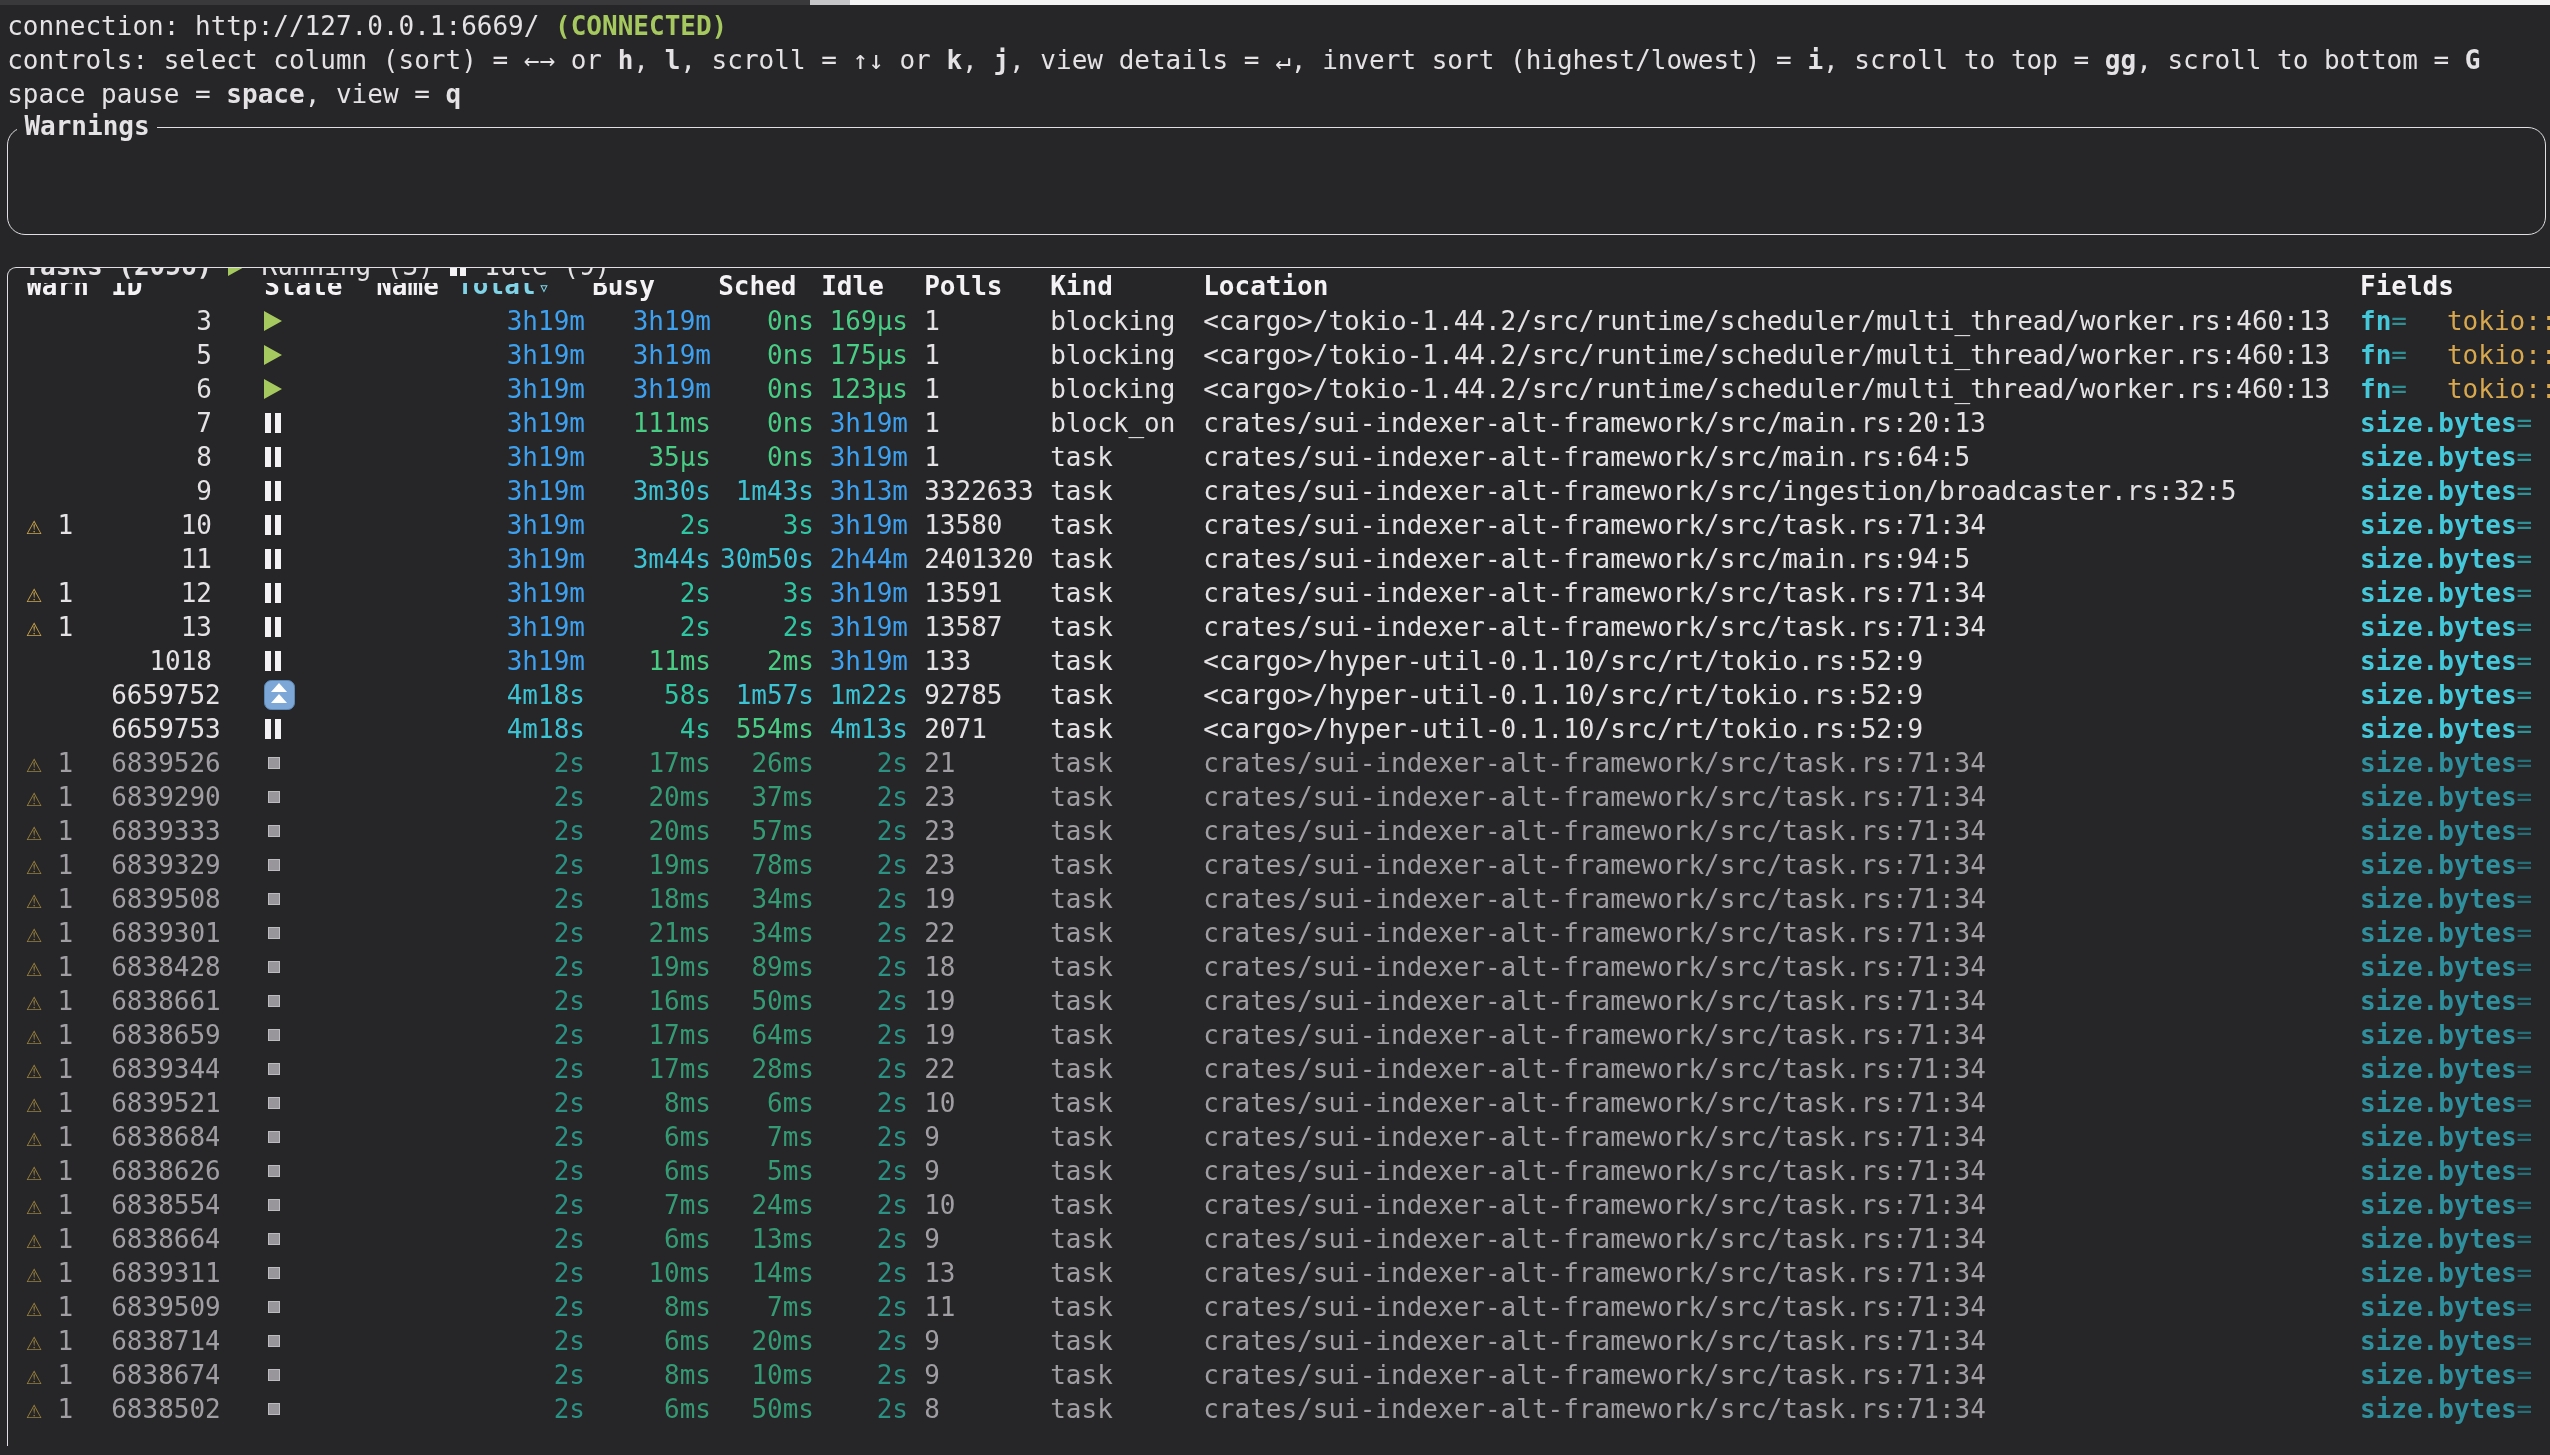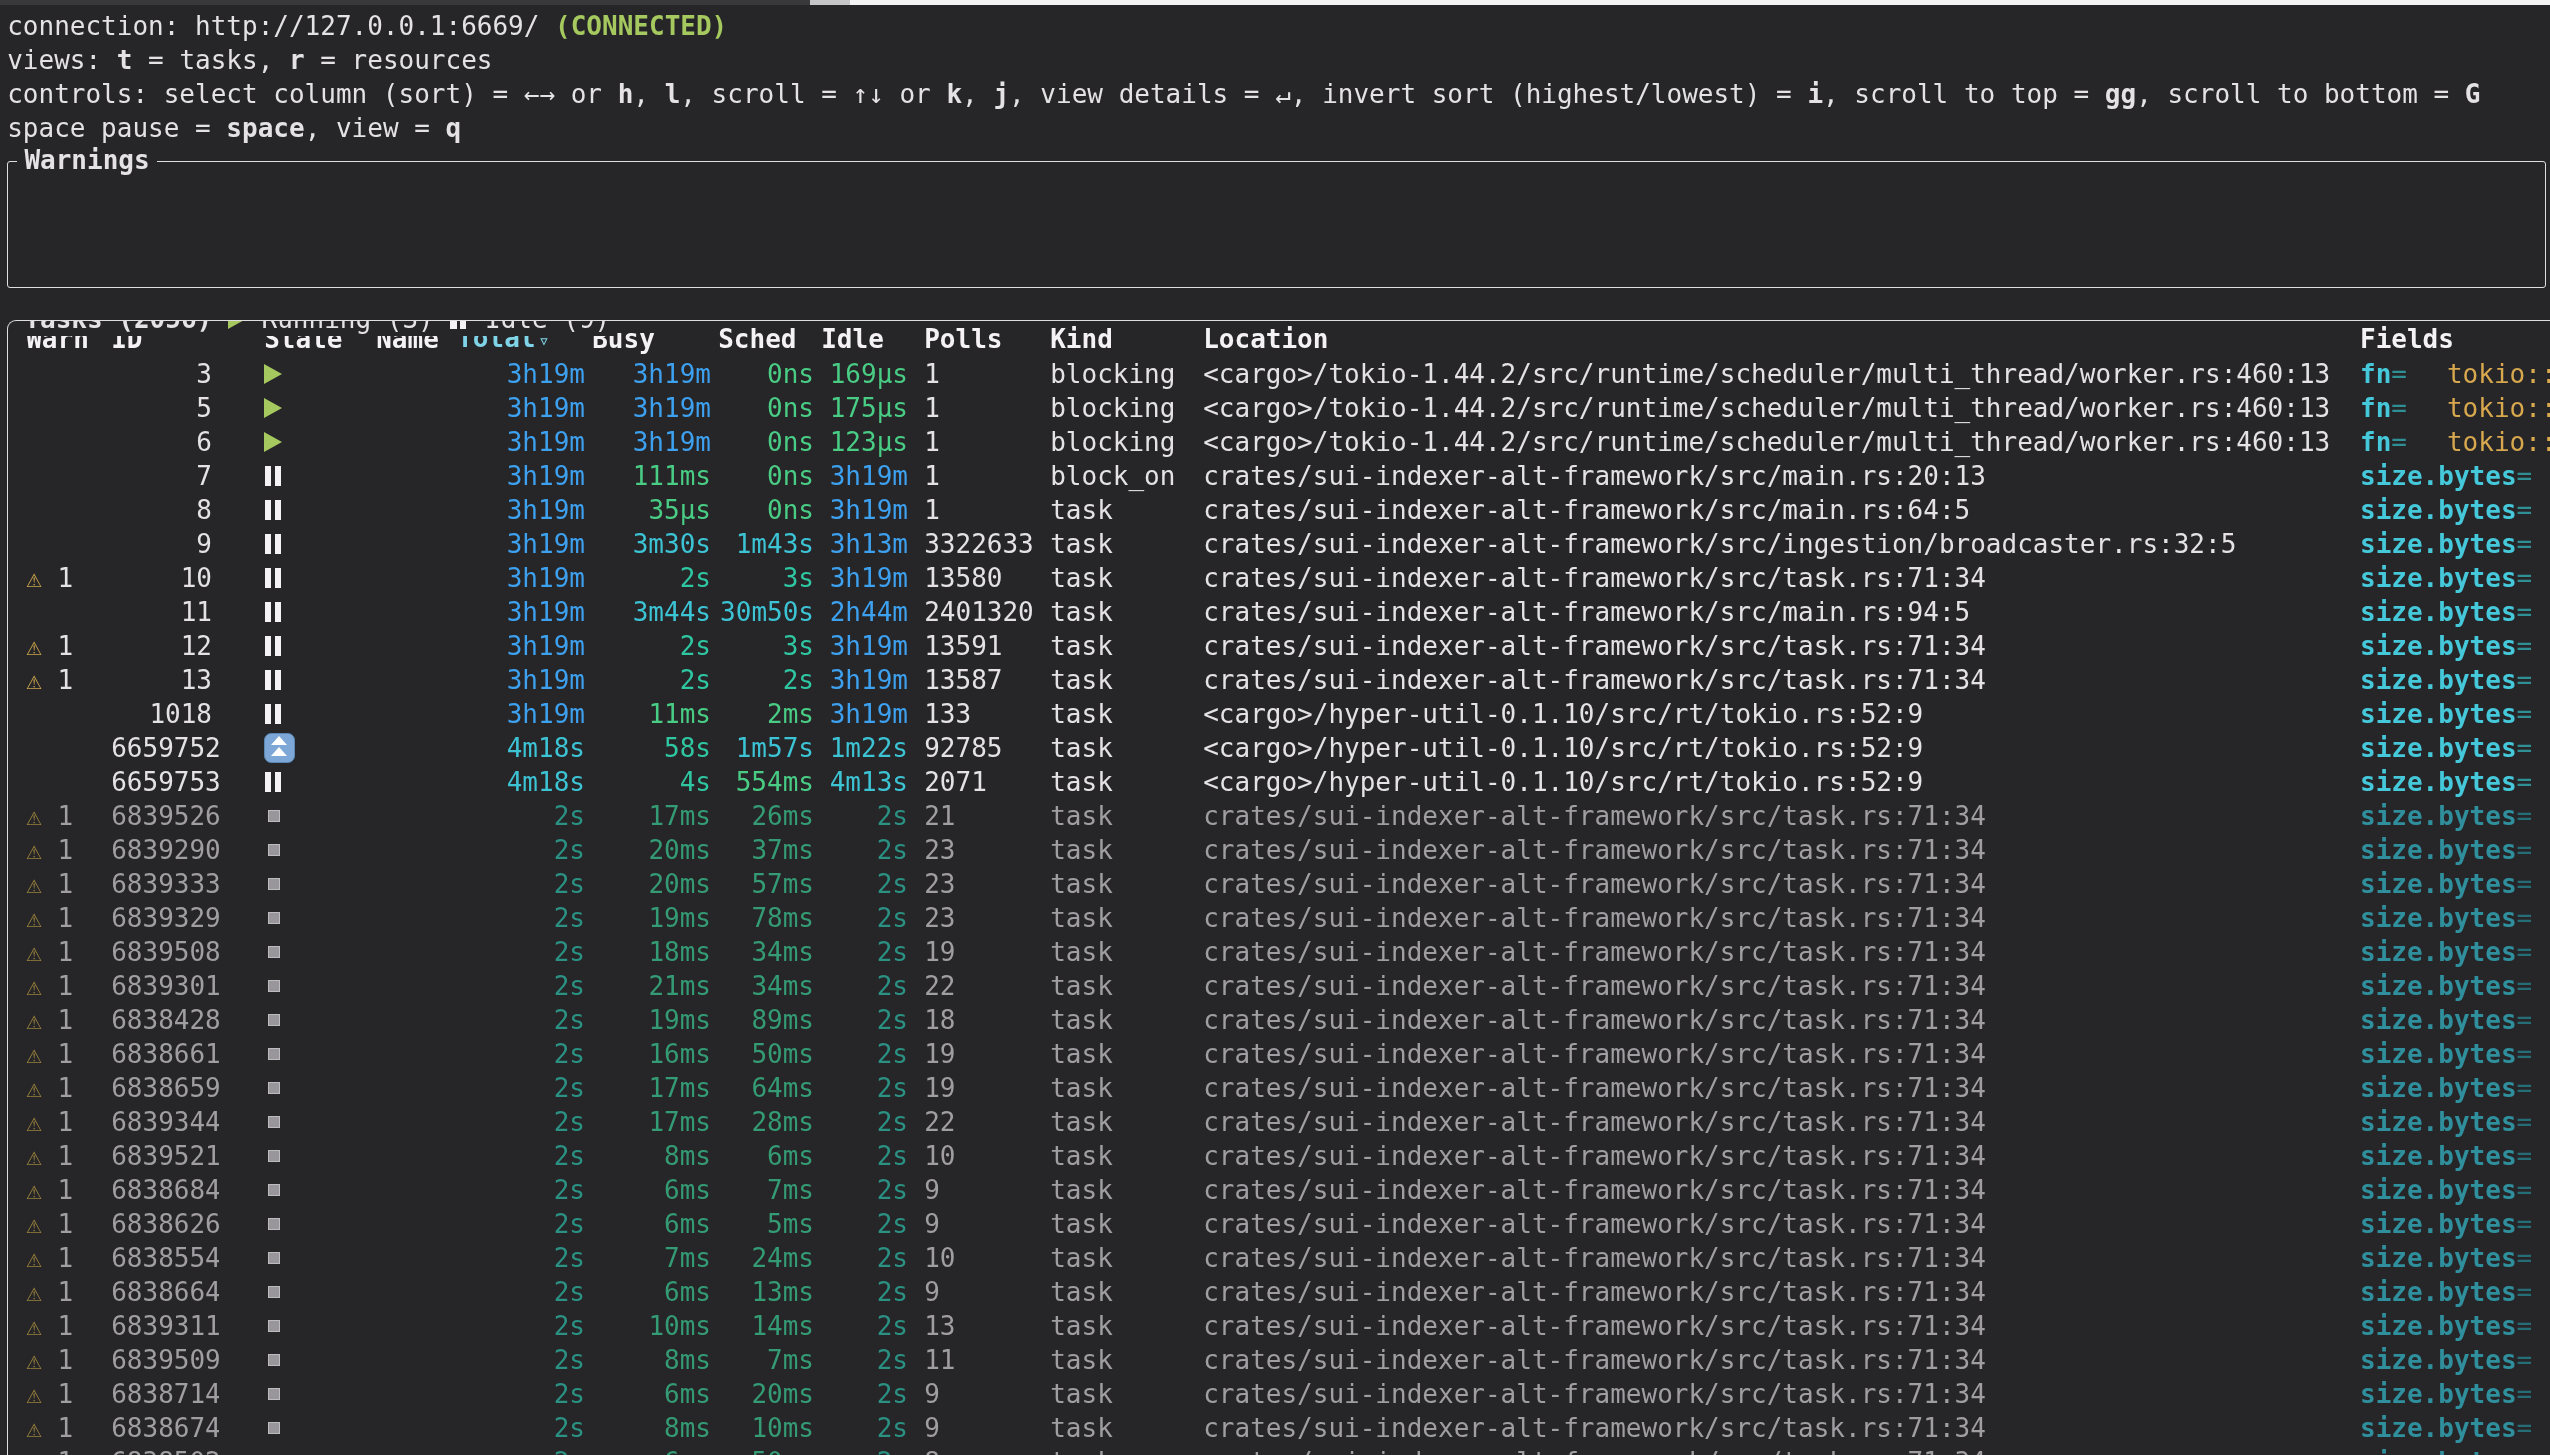--- a/index.html
+++ b/index.html
@@ -19,21 +19,21 @@
   .top-strip .seg2 { width:40px;  background:var(--strip-gray); }
   .top-strip .seg3 { flex:1;      background:var(--strip-light); }
 
   .status { padding:9px 0 0 7.2px; }
   .line { height:34px; white-space:pre; overflow:hidden; }
   .connected { color:var(--lime); font-weight:bold; }
 
   .panel { position:relative; border:1.8px solid var(--border); margin-left:7.2px; background:var(--bg); }
   .ptitle { position:absolute; top:-19px; left:9px; background:var(--bg); padding:0 7.2px; white-space:pre; display:flex; align-items:center; }
 
-  .warnings { margin-top:16px; margin-right:3.6px; height:127px; border-radius:3px; }
+  .warnings { margin-top:16px; margin-right:3.6px; height:108px; border-radius:18px; }
   .wcontent { padding:23px 0 0 18px; white-space:pre; }
   .warnico { color:var(--gold); }
 
   .tasks { margin-top:32px; height:1179px; border-right:none; border-bottom:none; border-radius:9px 0 0 0; overflow:hidden; }
 
   .thead,.trow {
     display:grid;
     grid-template-columns:85px 108px 157px 81px 135px 126px 103px 94px 126px 153px 1fr 190px;
     padding-left:18px; align-items:center; white-space:pre;
   }
@@ -85,21 +85,20 @@
 
 <div class="screen">
   <div class="top-strip">
     <div class="seg1"></div>
     <div class="seg2"></div>
     <div class="seg3"></div>
   </div>
 
   <div class="status">
     <div class="line"><span>connection: </span><span>http://127.0.0.1:6669/ </span><span class="connected">(CONNECTED)</span></div>
-    <div class="line"><span>views: </span><span class="b">t</span><span> = tasks, </span><span class="b">r</span><span> = resources</span></div>
     <div class="line"><span>controls: select column (sort) = </span><span>←→</span><span> or </span><span class="b">h</span><span>, </span><span class="b">l</span><span>, scroll = </span><span>↑↓</span><span> or </span><span class="b">k</span><span>, </span><span class="b">j</span><span>, view details = </span><span>↵</span><span>, invert sort (highest/lowest) = </span><span class="b">i</span><span>, scroll to top = </span><span class="b">gg</span><span>, scroll to bottom = </span><span class="b">G</span></div>
     <div class="line"><span>space pause = </span><span class="b">space</span><span>, view = </span><span class="b">q</span></div>
   </div>
 
   <div class="panel warnings">
     <span class="ptitle b">Warnings</span>
   </div>
 
   <div class="panel tasks">
     <div class="ptitle tasks-title">

